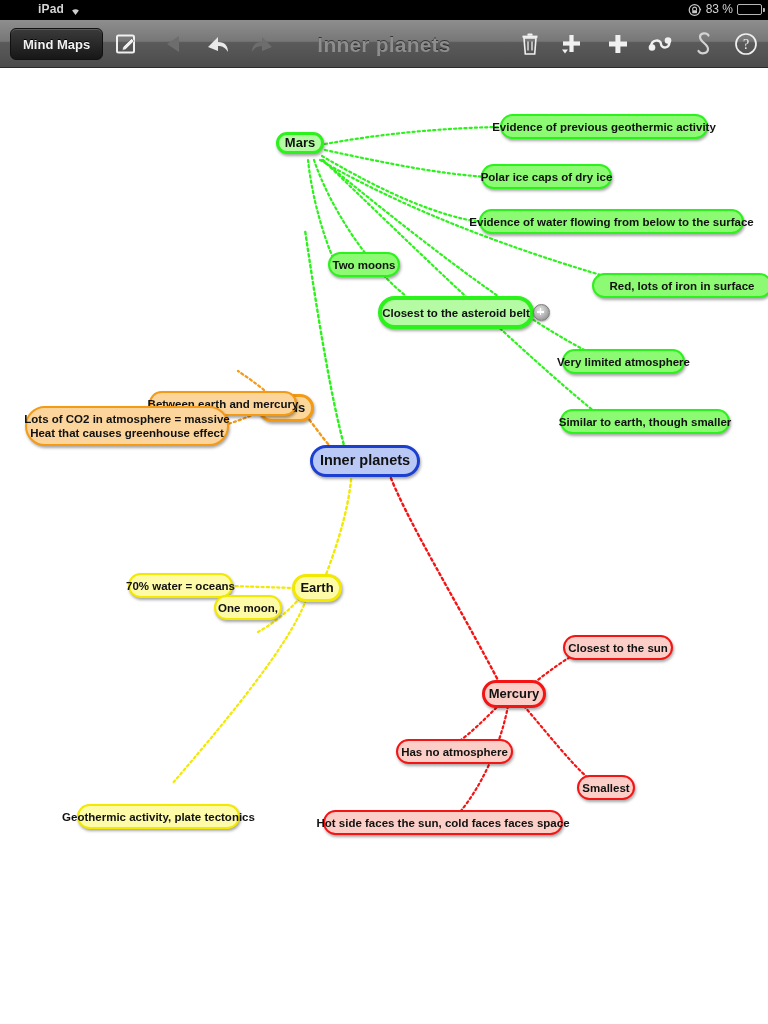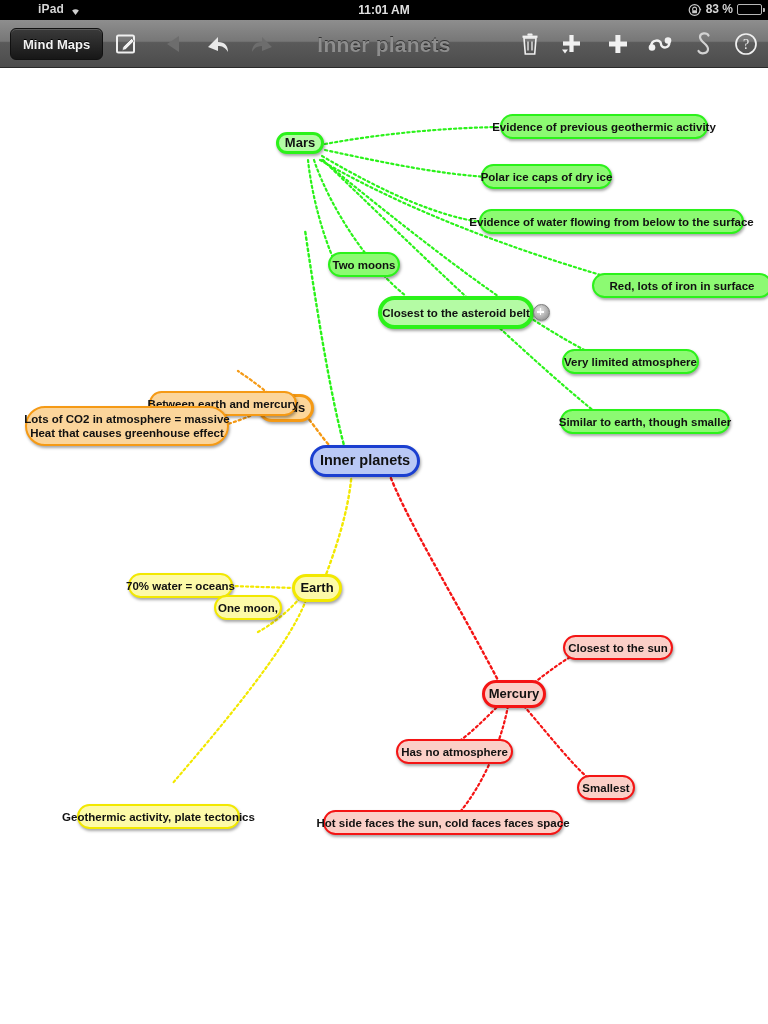--- a/index.html
+++ b/index.html
@@ -37,21 +37,21 @@
     left: 0; top: 3px; width: 768px;
     text-align: center;
     font-size: 12px; font-weight: bold; color: #e0e0e0;
   }
   .sb-right {
     position: absolute;
     right: 6px; top: 2px;
     display: flex; align-items: center; gap: 4px;
   }
   .lock-icon { display:inline-block; width:14px; height:14px; position:relative; top:1px;}
-  .sb-batt-text { font-size: 12px; font-weight: bold; color: #d4d4d4; }
+  .sb-batt-text { font-size: 12px; font-weight: normal; color: #d4d4d4; }
   .batt {
     width: 25px; height: 11px;
     border: 1px solid #b6b6b6;
     border-radius: 2px;
     position: relative;
     box-sizing: border-box;
     padding: 1px;
   }
   .batt::after {
     content: "";
@@ -175,21 +175,20 @@
 
 <div class="statusbar">
   <div class="sb-left">
     <span class="sb-device">iPad</span>
     <span class="wifi-icon">
       <svg width="13" height="12" viewBox="0 0 13 12">
         <path d="M6.5 11 L3.1 6.6 A5.6 5.6 0 0 1 9.9 6.6 Z" fill="#cfcfcf"></path>
       </svg>
     </span>
   </div>
-  <div class="sb-center">11:01 AM</div>
   <div class="sb-right">
     <span class="lock-icon">
       <svg width="14" height="14" viewBox="0 0 14 14">
         <circle cx="6.6" cy="7" r="5.4" fill="none" stroke="#c9c9c9" stroke-width="1.2"></circle>
         <path d="M4.7 7.6 v-1.6 a1.9 1.9 0 0 1 3.8 0 v1.6" fill="none" stroke="#c9c9c9" stroke-width="1.1"></path>
         <rect x="4.2" y="7.3" width="4.8" height="3.0" rx="0.6" fill="#c9c9c9"></rect>
         <path d="M12 5.3 l1.4 1.1 -1.4 1.1 z" fill="#c9c9c9"></path>
       </svg>
     </span>
     <span class="sb-batt-text">83 %</span>
@@ -327,21 +326,21 @@
 
   <div class="node leaf selected" style="left:378px; top:228px; width:156px; height:33px; border-color:#2bf21a; background:#b4fba4;">
     <span>Closest to the asteroid belt</span>
   </div>
   <div class="plus-handle" style="left:533px; top:236px;"></div>
 
   <div class="node leaf" style="left:592px; top:205px; width:180px; height:25px; border-color:#2bf21a; background:#8cfa72;">
     <span>Red, lots of iron in surface</span>
   </div>
 
-  <div class="node leaf" style="left:562px; top:281px; width:137px; height:25px; border-color:#2bf21a; background:#8cfa72;">
+  <div class="node leaf" style="left:562px; top:281px; width:123px; height:25px; border-color:#2bf21a; background:#8cfa72;">
     <span>Very limited atmosphere</span>
   </div>
 
   <div class="node leaf" style="left:560px; top:341px; width:170px; height:25px; border-color:#2bf21a; background:#8cfa72;">
     <span>Similar to earth, though smaller</span>
   </div>
 
   <div class="node branch" style="left:258px; top:326px; width:56px; height:28px; border-color:#f59a15; background:#fcd79a;">
     <span>Venus</span>
   </div>

